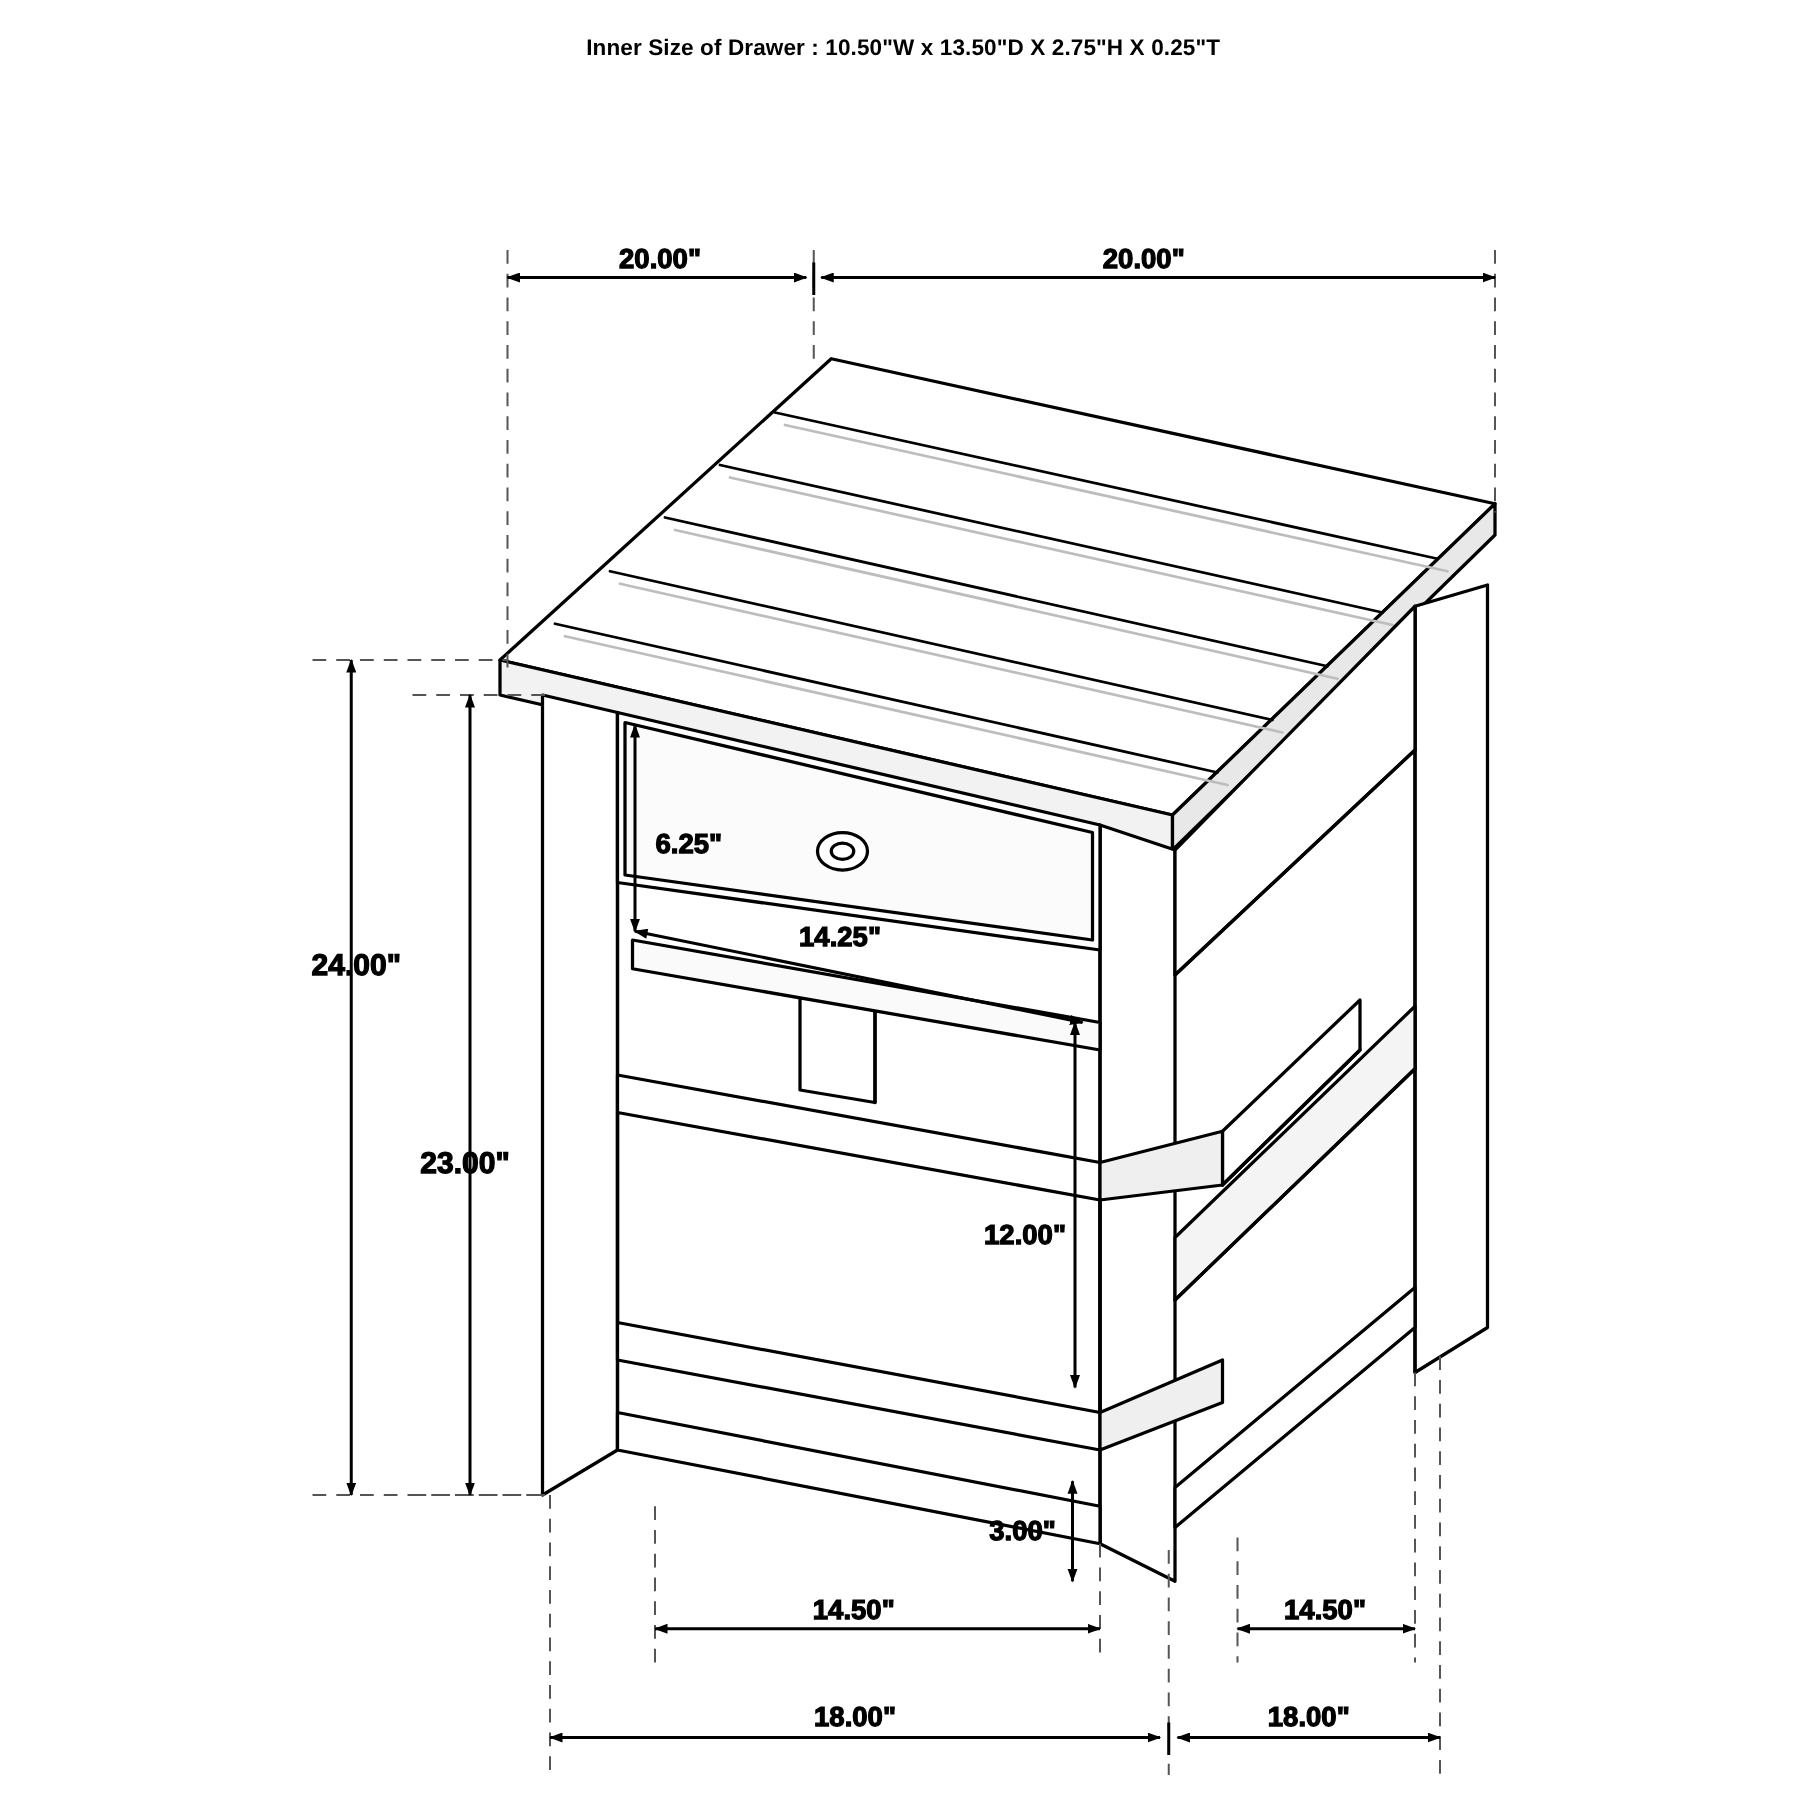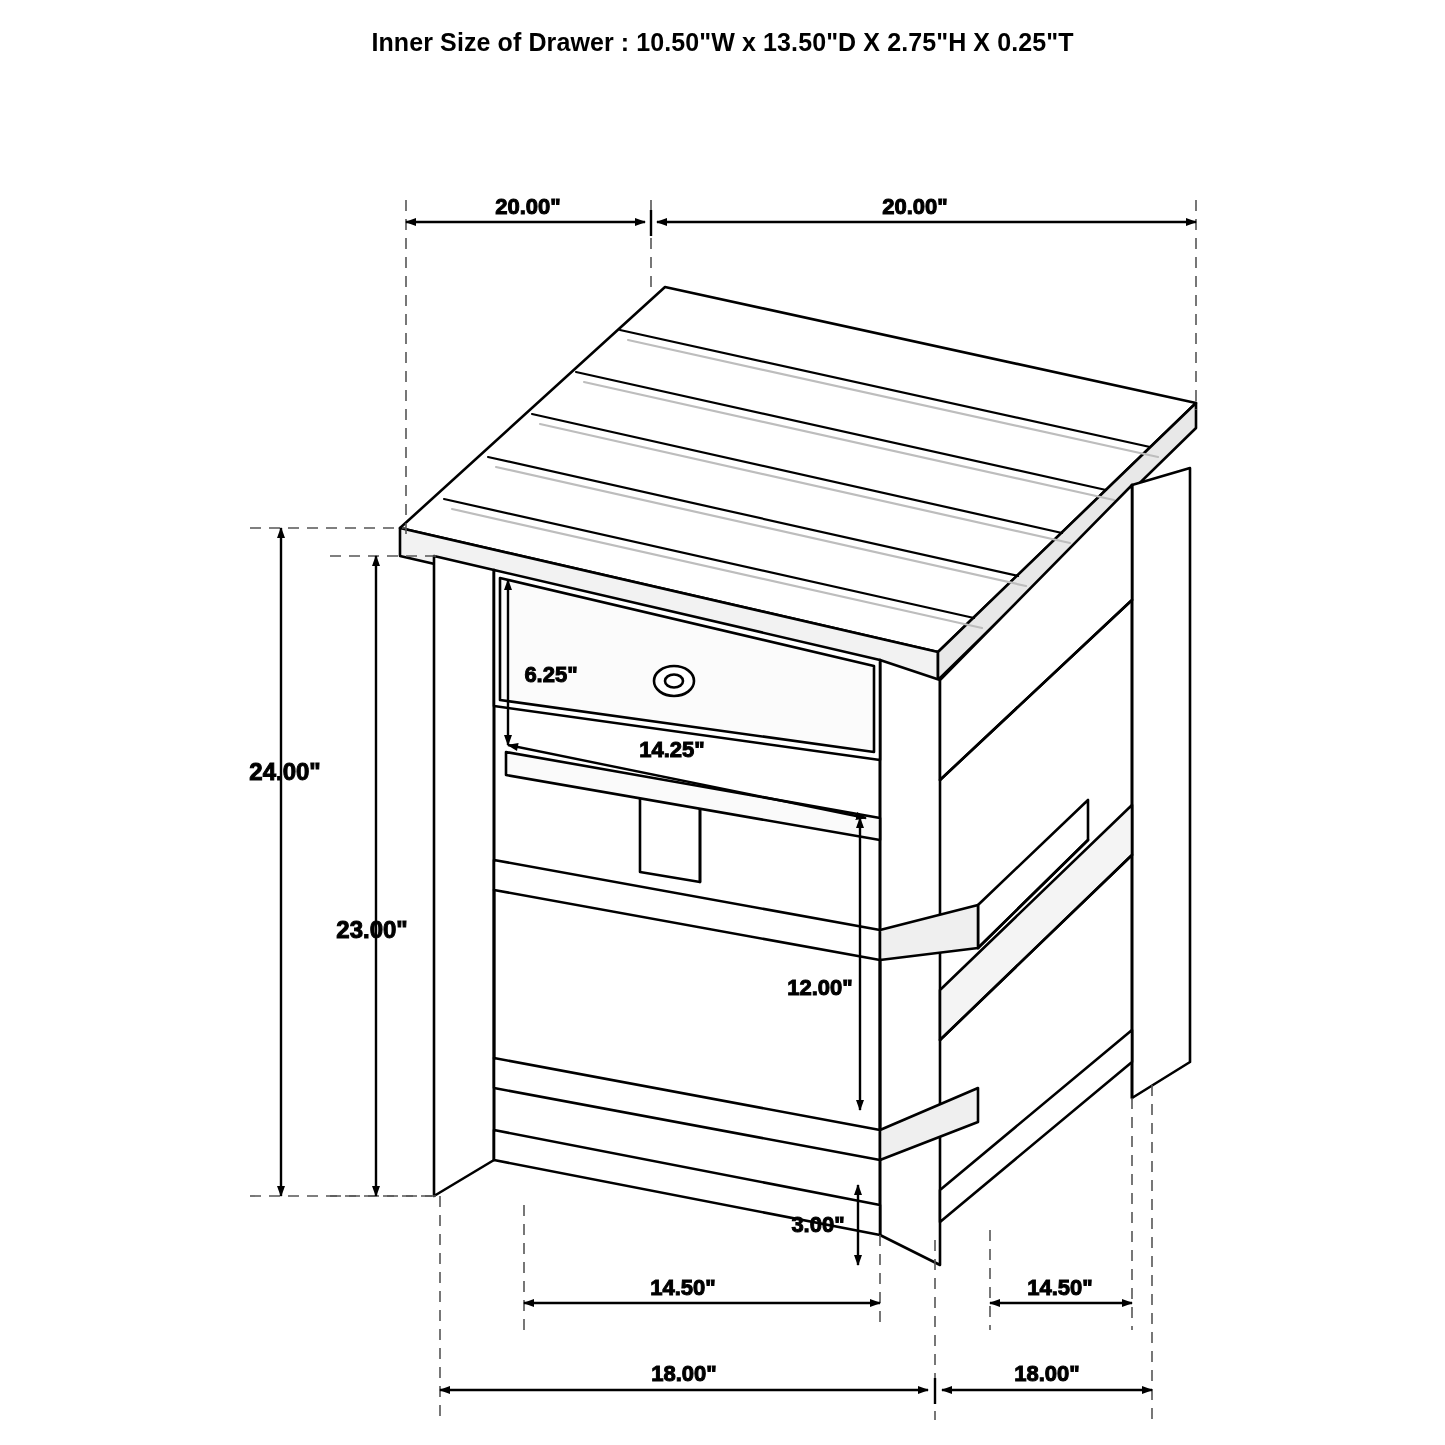--- a/index.html
+++ b/index.html
@@ -17,21 +17,21 @@
     position: relative;
     width: 1445px;
     height: 1445px;
   }
   .title {
     position: absolute;
     top: 28px;
     left: 0;
     width: 1445px;
     text-align: center;
-    font-size: 25px;
+    font-size: 18px;
     font-weight: bold;
     color: #000;
     letter-spacing: 0.1px;
   }
   svg.canvas {
     position: absolute;
     top: 0;
     left: 0;
     width: 1445px;
     height: 1445px;

